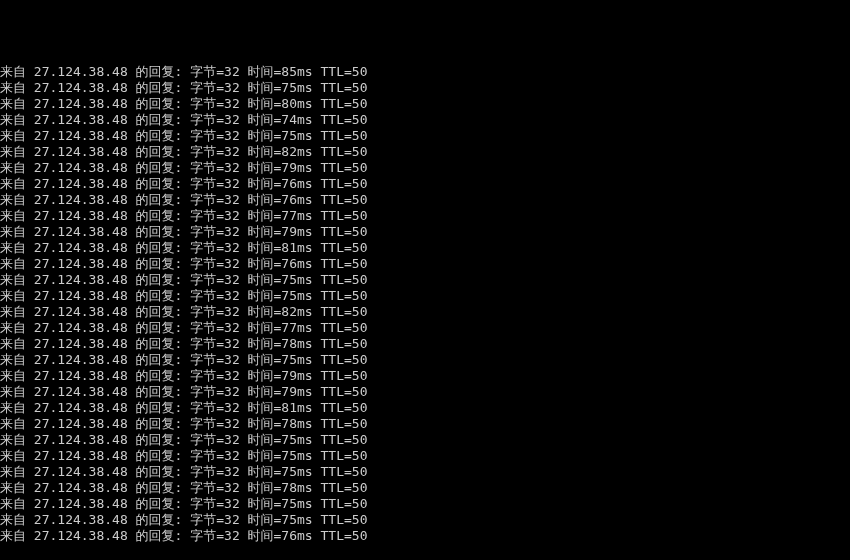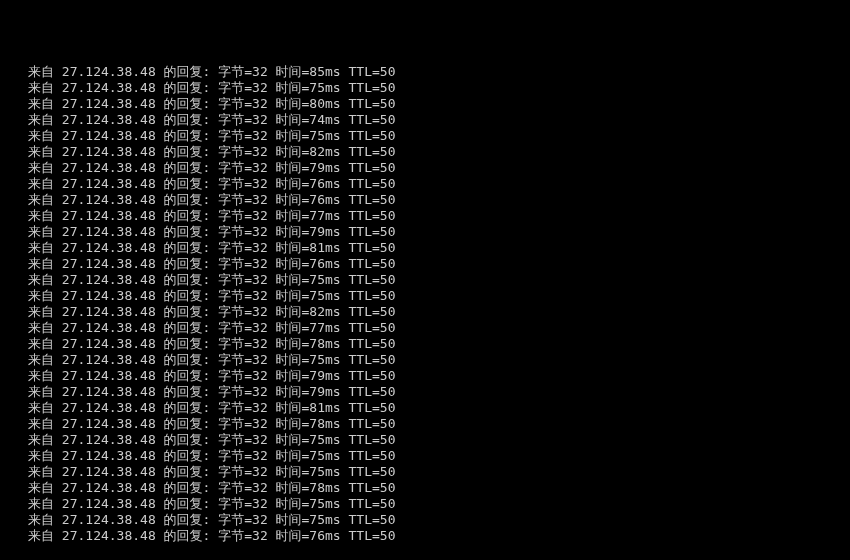--- a/index.html
+++ b/index.html
@@ -13,21 +13,20 @@
       font-family: "NSimSun", "SimSun", "Consolas", monospace;
       font-size: 13px;
       line-height: 16px;
       width: 850px;
       height: 560px;
       overflow: hidden;
       white-space: pre;
     }
     .terminal {
       padding: 0;
-      margin-left: 28px;
     }
     .line {
       display: block;
       height: 16px;
     }
     .blank {
       height: 16px;
     }
   </style>
 </head>

